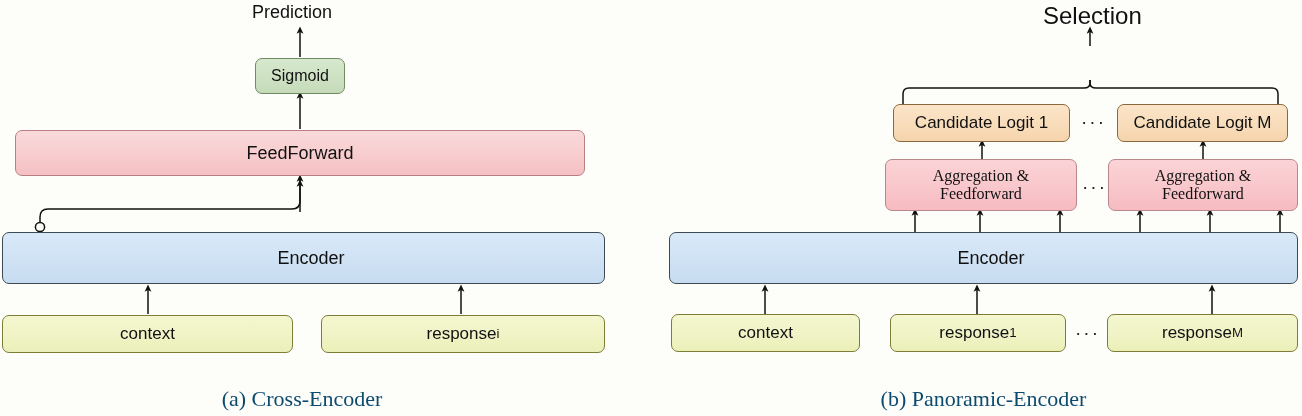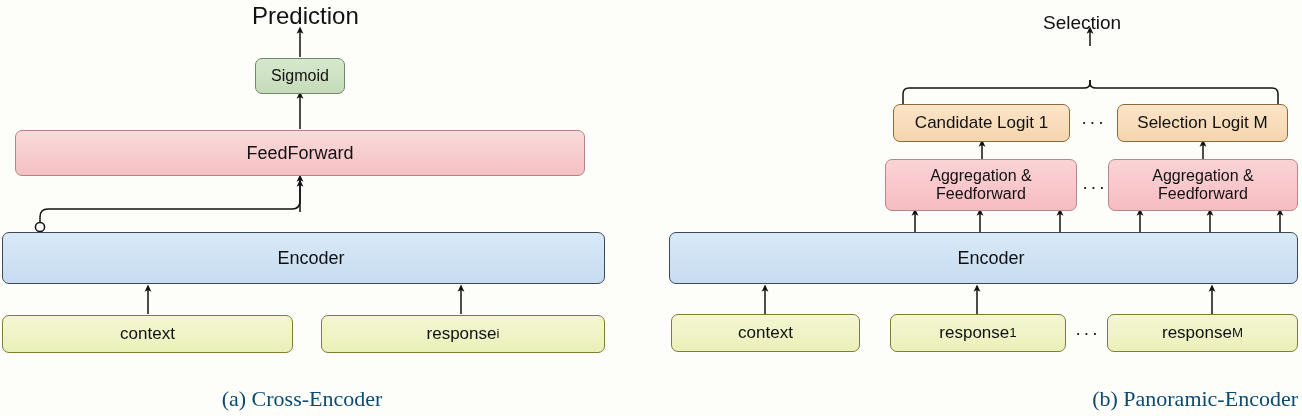--- a/index.html
+++ b/index.html
@@ -27,20 +27,21 @@
     border:1.4px solid #3d4a55;
     padding-left:15px;
   }
   .box.pink{
     background:linear-gradient(180deg,#fadadb 0%,#f7cbcd 60%,#f4c0c3 100%);
     border:1.4px solid #b97f83;
   }
   .box.pink2{
     background:linear-gradient(180deg,#fbd3d6 0%,#f8c6ca 60%,#f6bcc1 100%);
     border:1.4px solid #b9868a;
+    font-family:Liberation Serif, serif;
   }
   .box.green{
     background:linear-gradient(180deg,#d6e8cd 0%,#cde1c2 60%,#c4dab8 100%);
     border:1.4px solid #6f8b62;
   }
   .box.yellow{
     background:linear-gradient(180deg,#f4f7cf 0%,#eff3c4 60%,#eaf0b8 100%);
     border:1.4px solid #7e7d38;
   }
   .box.orange{
@@ -113,44 +114,44 @@
       <line x1="1140" y1="232" x2="1140" y2="212" marker-end="url(#ah)"></line>
       <line x1="1210" y1="232" x2="1210" y2="212" marker-end="url(#ah)"></line>
       <line x1="1280" y1="232" x2="1280" y2="212" marker-end="url(#ah)"></line>
 
       <line x1="765" y1="314" x2="765" y2="288" marker-end="url(#ah)"></line>
       <line x1="977" y1="314" x2="977" y2="288" marker-end="url(#ah)"></line>
       <line x1="1212" y1="314" x2="1212" y2="288" marker-end="url(#ah)"></line>
     </g>
   </svg>
 
-  <div class="lbl" style="left:252px;top:2px;font-size:24px;">Prediction</div>
+  <div class="lbl" style="left:252px;top:2px;font-size:18px;">Prediction</div>
 
   <div class="box green" style="left:255px;top:58px;width:90px;height:36px;font-size:16px;">Sigmoid</div>
 
   <div class="box pink" style="left:15px;top:130px;width:570px;height:46px;font-size:18px;">FeedForward</div>
 
   <div class="box blue" style="left:2px;top:232px;width:603px;height:52px;font-size:18px;">Encoder</div>
 
   <div class="box yellow" style="left:2px;top:315px;width:291px;height:38px;font-size:17px;">context</div>
 
   <div class="box yellow" style="left:321px;top:315px;width:284px;height:38px;font-size:17px;">
     <span>response</span><sub>i</sub>
   </div>
 
   <div class="caption" style="left:0px;top:386px;width:604px;font-size:22px;">(a) Cross-Encoder</div>
 
-  <div class="lbl" style="left:1043px;top:12px;font-size:19px;">Selection</div>
+  <div class="lbl" style="left:1043px;top:2px;font-size:24px;">Selection</div>
 
 
   <div class="box orange" style="left:893px;top:104px;width:177px;height:38px;font-size:17px;">Candidate Logit 1</div>
 
   <div class="dots" style="left:1081px;top:111px;font-size:19px;">···</div>
 
-  <div class="box orange" style="left:1117px;top:104px;width:171px;height:38px;font-size:17px;">Selection Logit M</div>
+  <div class="box orange" style="left:1117px;top:104px;width:171px;height:38px;font-size:17px;">Candidate Logit M</div>
 
   <div class="box pink2" style="left:885px;top:159px;width:192px;height:52px;font-size:16px;">Aggregation &amp;
 Feedforward</div>
 
   <div class="dots" style="left:1082px;top:176px;font-size:19px;">···</div>
 
   <div class="box pink2" style="left:1108px;top:159px;width:190px;height:52px;font-size:16px;">Aggregation &amp;
 Feedforward</div>
 
   <div class="box blue" style="left:669px;top:232px;width:629px;height:52px;font-size:18px;">Encoder</div>
@@ -160,15 +161,15 @@
   <div class="box yellow" style="left:890px;top:314px;width:176px;height:38px;font-size:17px;">
     <span>response</span><sub>1</sub>
   </div>
 
   <div class="dots" style="left:1075px;top:322px;font-size:19px;">···</div>
 
   <div class="box yellow" style="left:1107px;top:314px;width:191px;height:38px;font-size:17px;">
     <span>response</span><sub>M</sub>
   </div>
 
-  <div class="caption" style="left:669px;top:386px;width:629px;font-size:22px;text-align:right;">(b) Panoramic-Encoder</div>
+  <div class="caption" style="left:669px;top:386px;width:629px;font-size:22px;">(b) Panoramic-Encoder</div>
 
 </div>
 
 </body></html>

